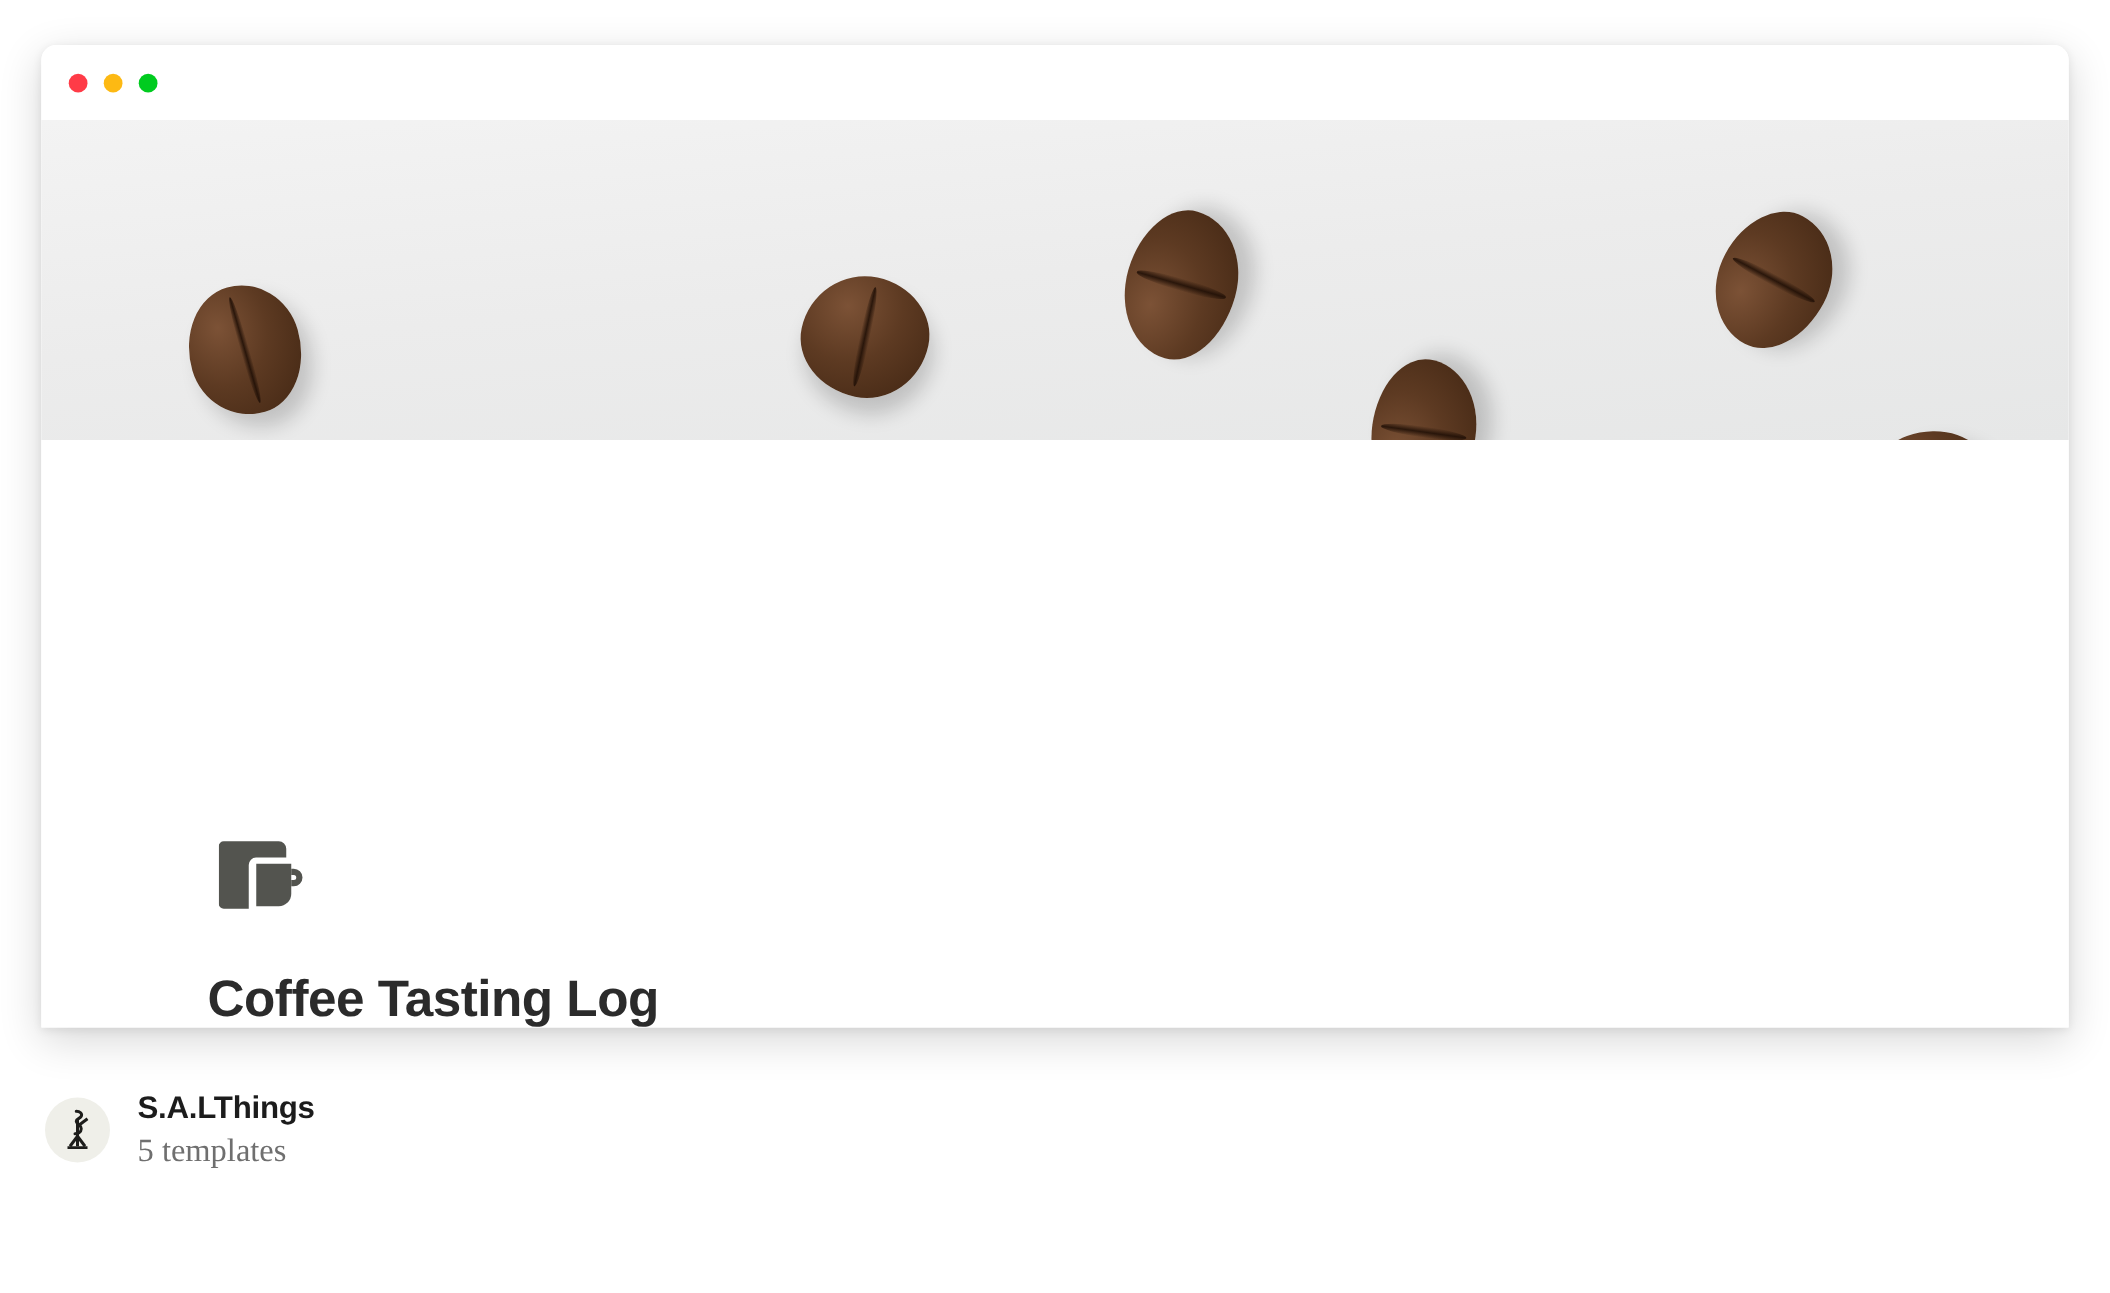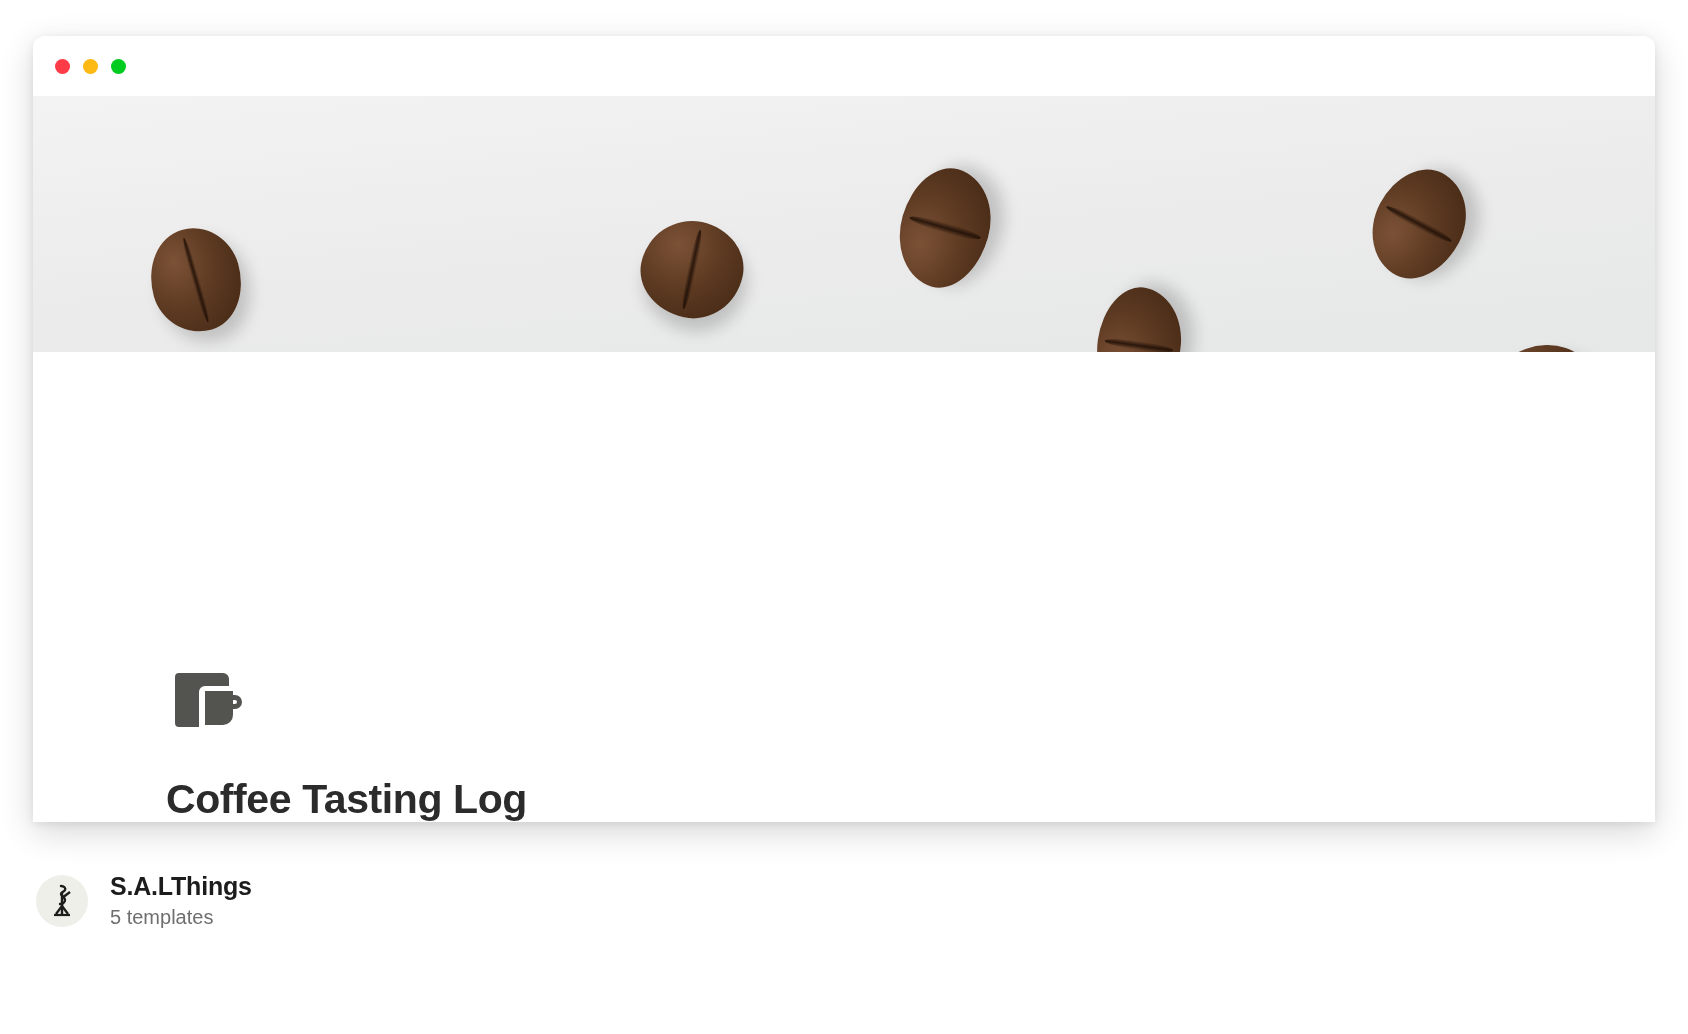--- a/index.html
+++ b/index.html
@@ -74,21 +74,21 @@
 
   
   .footer{ position:absolute; left:36px; top:872px; display:flex; align-items:center; gap:22px;}
   .avatar{
     width:52px; height:52px; border-radius:50%; background:#efefe9;
     display:flex; align-items:center; justify-content:center;
     color:#1d1d1b; font-size:24px; font-weight:700;
     font-family:"DejaVu Serif", serif;
   }
   .footer-name{ font-size:25px; font-weight:700; color:#1c1c1c; letter-spacing:-.2px;text-align:center;}
-  .footer-sub{ font-size:20px; color:#6f6f6f; margin-top:5px;}
+  .footer-sub{ font-size:26px; color:#6f6f6f; margin-top:5px;font-family:Liberation Serif, serif;}
 </style>
 </head>
 <body>
 
 <div id="page">
 
   <div class="window">
 
     <div class="titlebar">
       <span class="dot red"></span>

